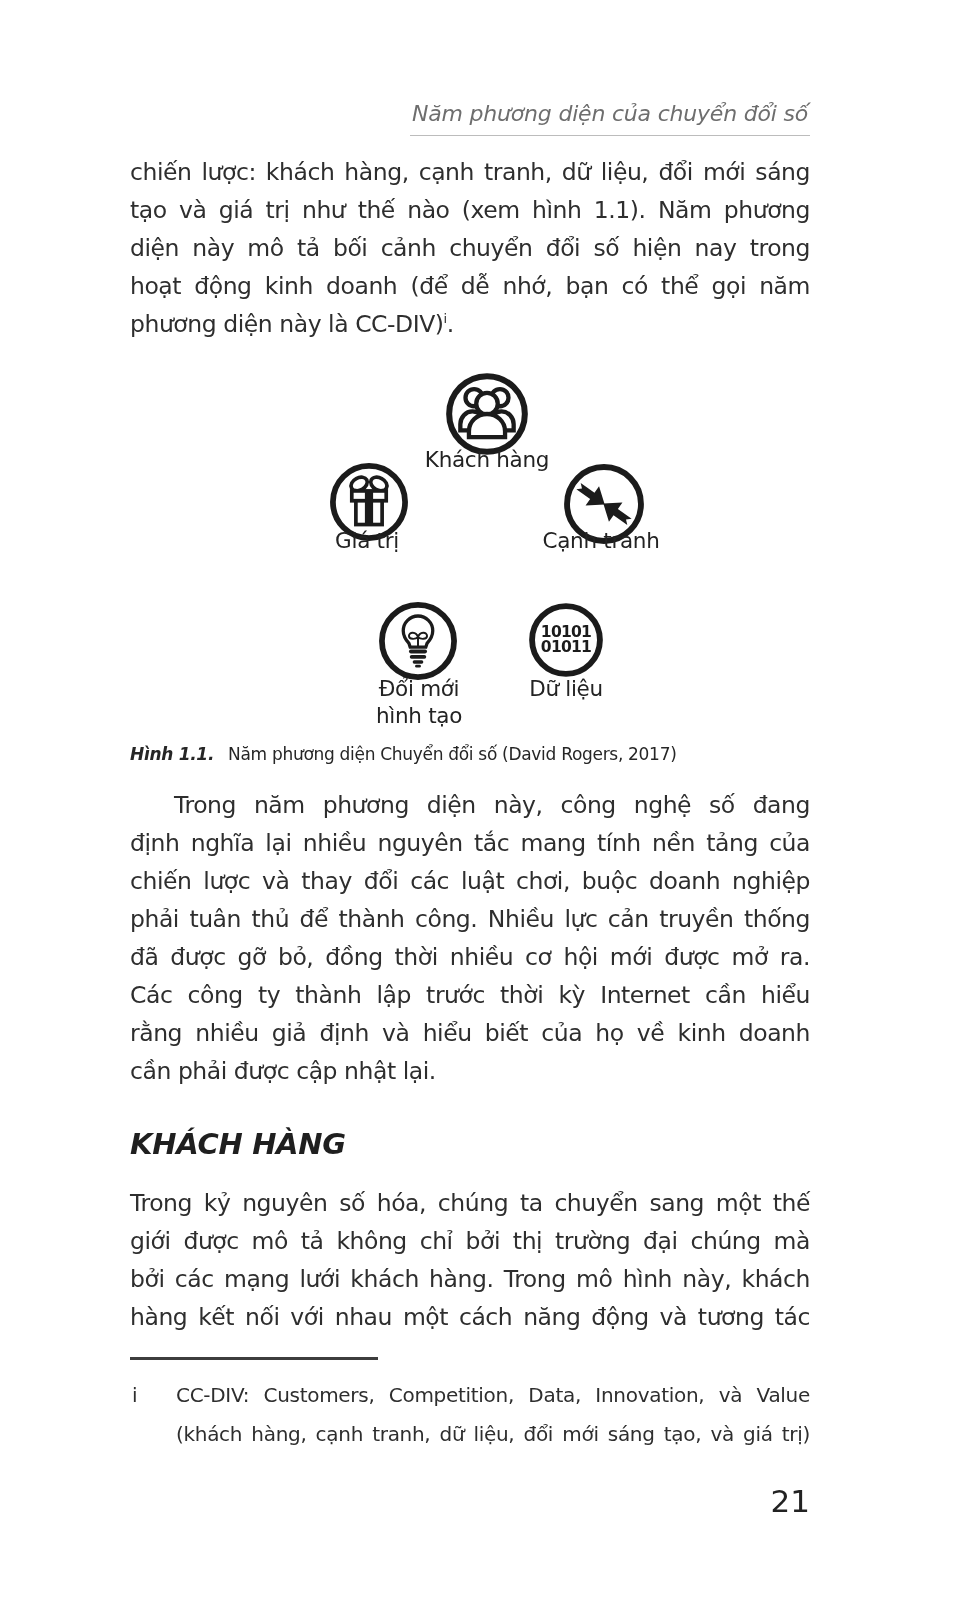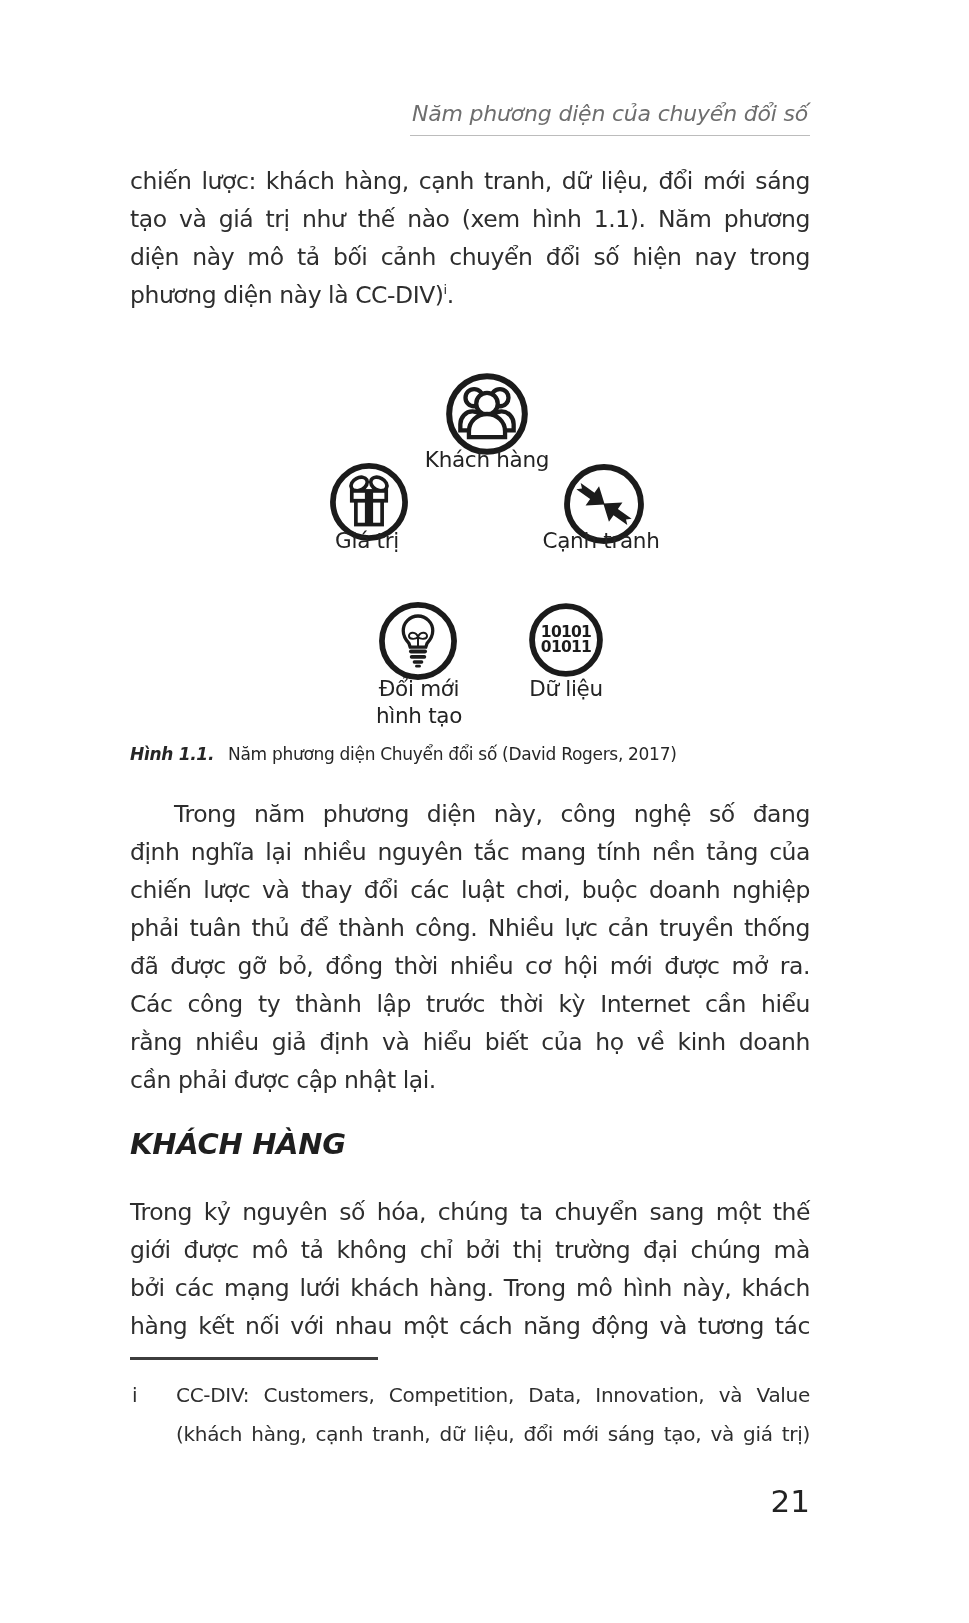--- a/index.html
+++ b/index.html
@@ -8,21 +8,21 @@
     font-family:"DejaVu Sans","Liberation Sans",sans-serif;
     color:#2e2e2e;overflow:hidden;margin:0 auto;padding-left:12px;
   }
   
   .running-header{position:absolute;top:101px;left:130px;width:680px;text-align:right;}
   .running-header .hdr-text{
     display:inline-block;font-style:italic;font-size:22px;color:#6e6e6e;
     padding:0 2px 9px 2px;border-bottom:1.5px solid #bcbcbc;letter-spacing:-0.2px;
   }
   
-  .para{position:absolute;left:130px;width:680px;font-size:23.5px;letter-spacing:-0.45px;line-height:38px;color:#2e2e2e;margin-top:9px;}
+  .para{position:absolute;left:130px;width:680px;font-size:23.5px;letter-spacing:-0.45px;line-height:38px;color:#2e2e2e;}
   .jline{white-space:nowrap;text-align:justify;text-align-last:justify;height:38px;}
   .lline{white-space:nowrap;text-align:left;text-align-last:left;height:38px;}
   .indent{text-indent:44px;}
   sup.fn-ref{font-size:13px;vertical-align:super;line-height:0;}
   .p1{top:153px;}
   .p2{top:786px;}
   .p3{top:1184px;}
   
   .icon-svg{position:absolute;}
   .icon-label{position:absolute;width:300px;text-align:center;font-size:21.5px;line-height:26.5px;color:#232323;letter-spacing:-0.3px;}
@@ -45,20 +45,21 @@
 <div class="page">
 
   <div class="running-header">
     <span class="hdr-text">Năm phương diện của chuyển đổi số</span>
   </div>
 
   <div class="para p1">
     <div class="jline">chiến lược: khách hàng, cạnh tranh, dữ liệu, đổi mới sáng</div>
     <div class="jline">tạo và giá trị như thế nào (xem hình 1.1). Năm phương</div>
     <div class="jline">diện này mô tả bối cảnh chuyển đổi số hiện nay trong</div>
+    <div class="jline">hoạt động kinh doanh (để dễ nhớ, bạn có thể gọi năm</div>
     <div class="lline"><span>phương diện này là CC-DIV)</span><sup class="fn-ref">i</sup><span>.</span></div>
   </div>
 
   <svg class="icon-svg" style="left:444px;top:371px" width="86" height="86" viewBox="0 0 100 100">
     <circle cx="50" cy="50" r="44" fill="#fff" stroke="#1b1b1b" stroke-width="7"></circle>
     <g fill="#fff" stroke="#1b1b1b" stroke-width="5">
       <circle cx="35" cy="31" r="10"></circle>
       <circle cx="65" cy="31" r="10"></circle>
       <path d="M19,69 v-7 a14,15 0 0 1 28,0 v7 z"></path>
       <path d="M53,69 v-7 a14,15 0 0 1 28,0 v7 z"></path>

